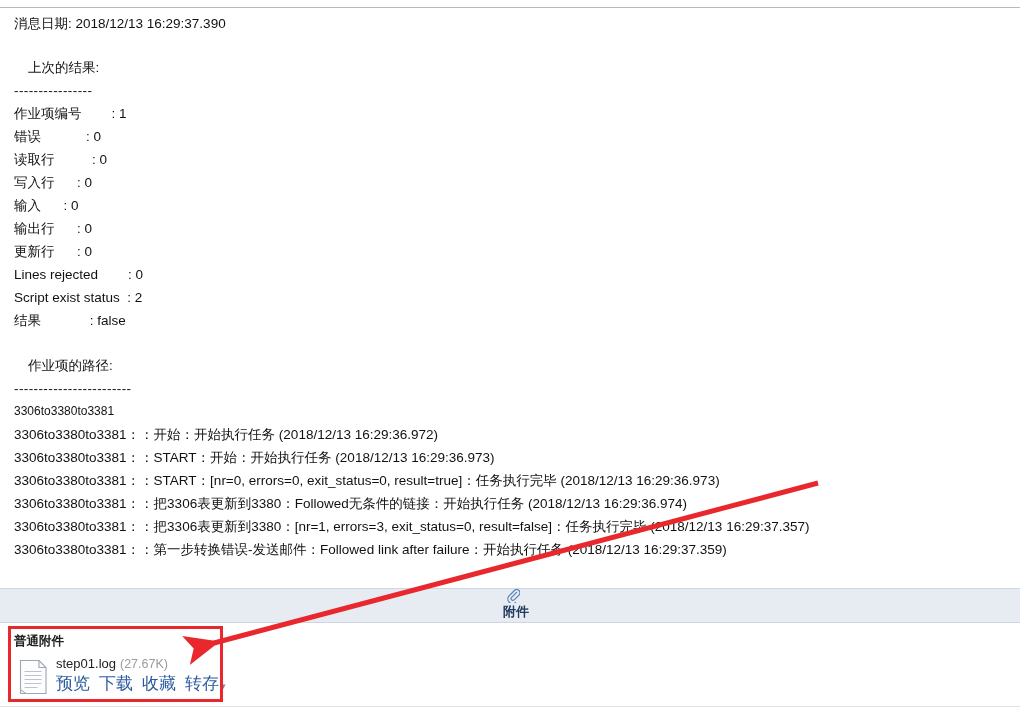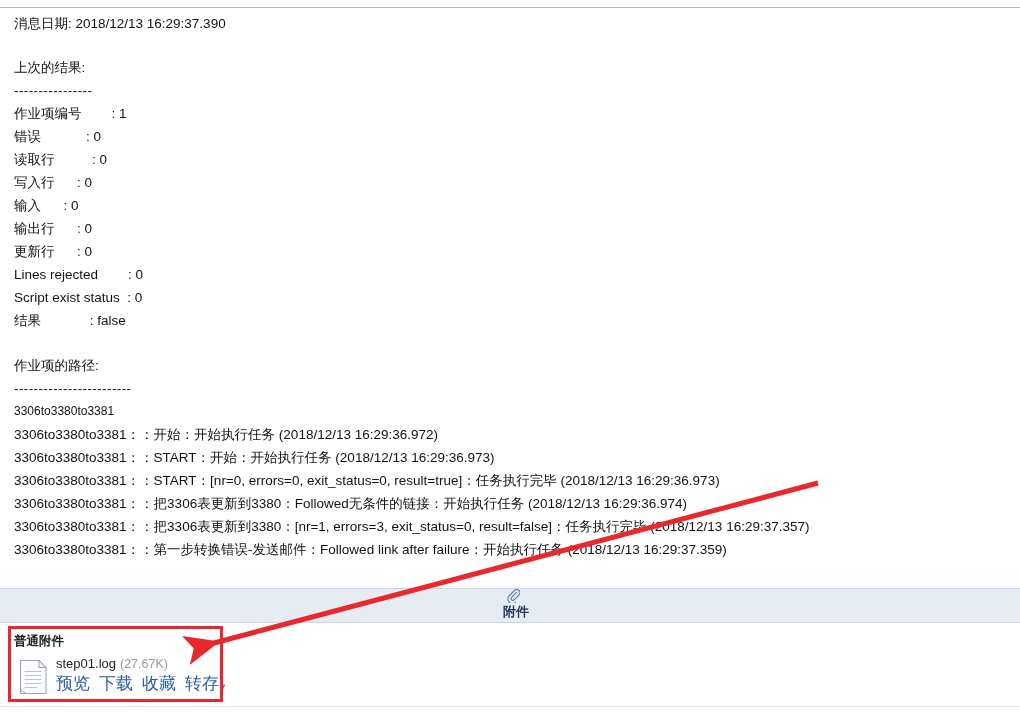--- a/index.html
+++ b/index.html
@@ -42,21 +42,21 @@
     font-size: 13.5px;
     line-height: 20px;
     color: #111;
     white-space: pre;
   }
   .blank-line {
     height: 22px;
   }
   .section-title {
     margin: 0;
-    padding: 0 0 0 14px;
+    padding: 0 0 0 28px;
     font-size: 13.5px;
     line-height: 23px;
     color: #111;
     white-space: pre;
   }
   .rule-text {
     margin: 0;
     padding: 0 0 0 14px;
     font-size: 13.5px;
     line-height: 23px;
@@ -238,21 +238,21 @@
     <div class="rule-text">----------------</div>
 
     <div class="stat-line">作业项编号        : 1</div>
     <div class="stat-line">错误            : 0</div>
     <div class="stat-line">读取行          : 0</div>
     <div class="stat-line">写入行      : 0</div>
     <div class="stat-line">输入      : 0</div>
     <div class="stat-line">输出行      : 0</div>
     <div class="stat-line">更新行      : 0</div>
     <div class="stat-line">Lines rejected        : 0</div>
-    <div class="stat-line">Script exist status  : 0</div>
+    <div class="stat-line">Script exist status  : 2</div>
     <div class="stat-line">结果             : false</div>
 
     <div class="blank-line"></div>
 
     <div class="section-title">作业项的路径:</div>
     <div class="rule-text">------------------------</div>
 
     <div class="path-line">3306to3380to3381</div>
 
     <div class="log-line indented">3306to3380to3381：：开始：开始执行任务 (2018/12/13 16:29:36.972)</div>

